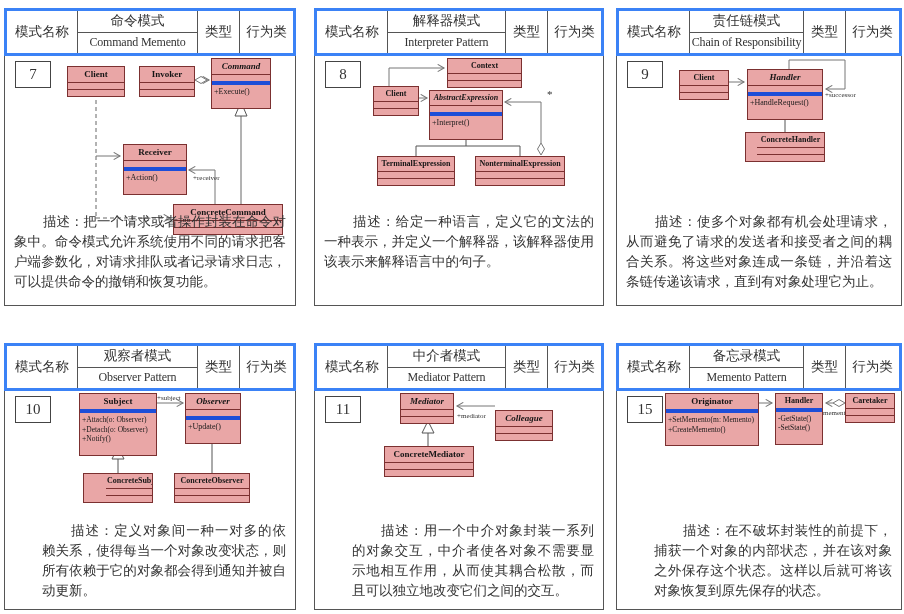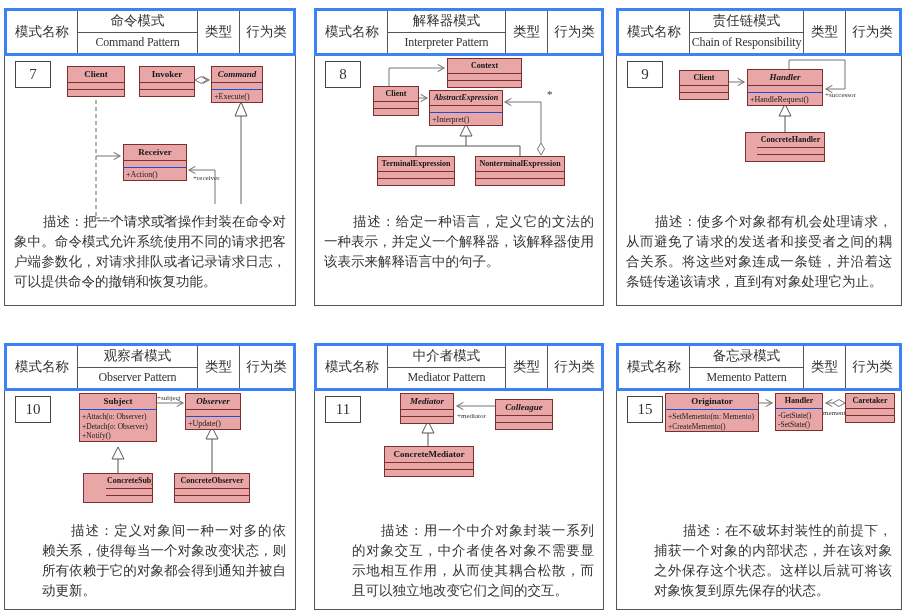--- a/index.html
+++ b/index.html
@@ -22,42 +22,42 @@
   .r1 .bd{height:250px;}
   .r2 .bd{height:219px;}
   .num{position:absolute;left:10px;top:5px;width:34px;height:25px;border:1px solid #444;
        background:#fff;text-align:center;font-size:15px;line-height:25px;color:#333;}
   .cls{position:absolute;background:#e9a6a6;border:1px solid #7b3030;box-sizing:border-box;}
   .cname{font-weight:bold;text-align:center;font-size:9px;padding:2px 1px;color:#151515;
          line-height:1.2;white-space:nowrap;overflow:hidden;}
   .cname.it{font-style:italic;}
   .cname.sm{font-size:8px;}
   .comp{border-top:1px solid #7b3030;height:6px;}
-  .meth{border-top:1px solid #1d4ed8;padding:2px 2px 0;font-size:8px;color:#1a1a1a;line-height:1.3;}
+  .meth{border-top:4px solid #1d4ed8;padding:2px 2px 11px;font-size:8px;color:#1a1a1a;line-height:1.3;}
   .meth.sm{font-size:7.5px;}
   .meth div{white-space:nowrap;overflow:hidden;}
   .desc{position:absolute;left:9px;right:9px;text-align:justify;text-indent:2.15em;
         font-size:13.5px;line-height:20px;color:#333;}
   .r1 .desc{top:156px;}
   .r2 .desc{top:130px;margin-left:28px;}
   svg.wires{position:absolute;left:0;top:0;pointer-events:none;}
   .lbl{font-size:7px;fill:#333;font-family:"Liberation Serif",serif;}
   .mult{font-size:11px;fill:#333;}
 </style>
 </head>
 <body>
 
 <div id="stage">
 
   <div class="card r1" style="left:4px;top:8px;width:292px;">
     <div class="hdr">
       <div class="hc c1">模式名称</div>
       <div class="hc c2">
         <div class="cn">命令模式</div>
-        <div class="en">Command Pattern</div>
+        <div class="en">Command Memento</div>
       </div>
       <div class="hc c3">类型</div>
       <div class="hc c4">行为类</div>
     </div>
     <div class="bd">
       <div class="num">7</div>
       <svg class="wires" width="290" height="248">
         <defs>
           <marker id="ar1" viewBox="0 0 10 10" refX="8" refY="5" markerWidth="9" markerHeight="9" orient="auto">
             <path d="M1,1 L8,5 L1,9" fill="none" stroke="#777" stroke-width="1.2"></path>
@@ -76,33 +76,38 @@
       <div class="cls" style="left:62px;top:10px;width:58px;">
         <div class="cname">Client</div>
         <div class="comp"></div>
         <div class="comp"></div>
       </div>
       <div class="cls" style="left:134px;top:10px;width:56px;">
         <div class="cname">Invoker</div>
         <div class="comp"></div>
         <div class="comp"></div>
       </div>
-      <div class="cls" style="left:206px;top:10px;width:52px;">
+      <div class="cls" style="left:206px;top:2px;width:60px;">
         <div class="cname it">Command</div>
         <div class="comp"></div>
         <div class="meth">
           <div>+Execute()</div>
         </div>
       </div>
       <div class="cls" style="left:118px;top:88px;width:64px;">
         <div class="cname">Receiver</div>
         <div class="comp"></div>
         <div class="meth">
           <div>+Action()</div>
         </div>
+      </div>
+      <div class="cls" style="left:168px;top:148px;width:110px;">
+        <div class="cname">ConcreteCommand</div>
+        <div class="comp"></div>
+        <div class="comp"></div>
       </div>
       <div class="desc">描述：把一个请求或者操作封装在命令对象中。命令模式允许系统使用不同的请求把客户端参数化，对请求排队或者记录请求日志，可以提供命令的撤销和恢复功能。</div>
     </div>
   </div>
 
   <div class="card r1" style="left:314px;top:8px;width:290px;">
     <div class="hdr">
       <div class="hc c1">模式名称</div>
       <div class="hc c2">
         <div class="cn">解释器模式</div>
@@ -281,21 +286,21 @@
         <line x1="180" y1="15" x2="142" y2="15" stroke="#777" marker-end="url(#ar5)"></line>
         <text class="lbl" x="142" y="27">+mediator</text>
         <polygon points="113,30 107,42 119,42" fill="#fff" stroke="#555"></polygon>
         <line x1="113" y1="42" x2="113" y2="55" stroke="#555"></line>
       </svg>
       <div class="cls" style="left:85px;top:2px;width:54px;">
         <div class="cname it">Mediator</div>
         <div class="comp"></div>
         <div class="comp"></div>
       </div>
-      <div class="cls" style="left:180px;top:8px;width:58px;">
+      <div class="cls" style="left:180px;top:19px;width:58px;">
         <div class="cname it">Colleague</div>
         <div class="comp"></div>
         <div class="comp"></div>
       </div>
       <div class="cls" style="left:69px;top:55px;width:90px;">
         <div class="cname">ConcreteMediator</div>
         <div class="comp"></div>
         <div class="comp"></div>
       </div>
       <div class="desc">描述：用一个中介对象封装一系列的对象交互，中介者使各对象不需要显示地相互作用，从而使其耦合松散，而且可以独立地改变它们之间的交互。</div>

